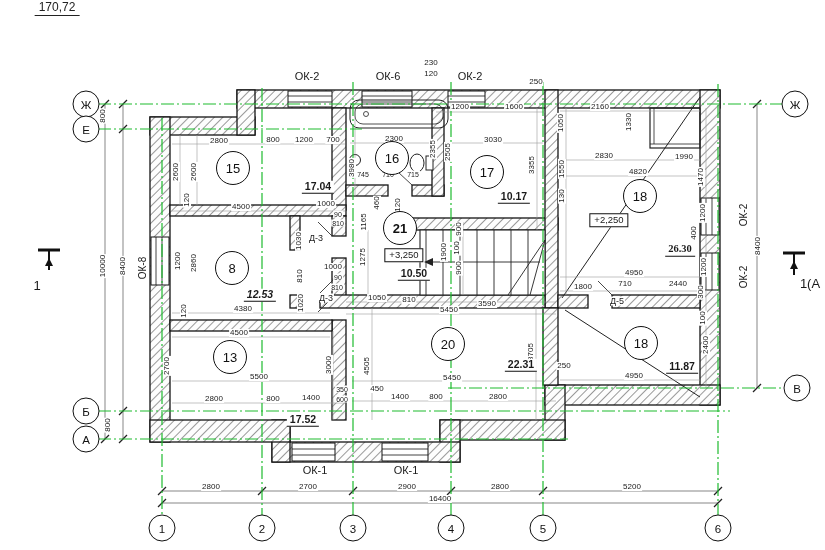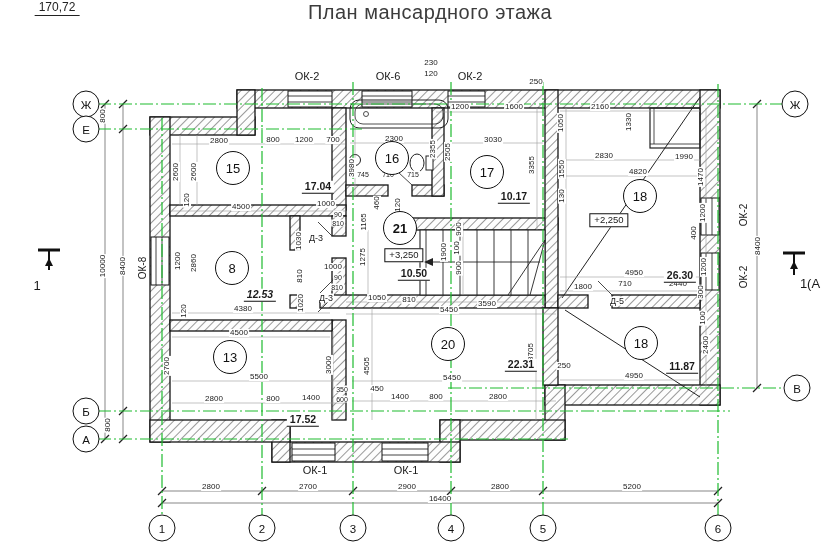--- a/index.html
+++ b/index.html
@@ -332,21 +332,21 @@
       <div class="lbl" style="left: 407px; top: 487px;">2900</div>
       <div class="lbl" style="left: 500px; top: 487px;">2800</div>
       <div class="lbl" style="left: 632px; top: 487px;">5200</div>
       <div class="lbl" style="left: 440px; top: 499px;">16400</div>
       <div class="lbl und" style="left: 318px; top: 187px;">17.04</div>
       <div class="lbl und" style="left: 514px; top: 197px;">10.17</div>
       <div class="lbl und" style="left: 414px; top: 274px;">10.50</div>
       <div class="lbl und" style="left: 260px; top: 295px; font-style: italic;">12.53</div>
       <div class="lbl und" style="left: 303px; top: 420px;">17.52</div>
       <div class="lbl und" style="left: 521px; top: 365px;">22.31</div>
-      <div class="lbl und" style="left: 680px; top: 276px;">26.30</div>
+      <div class="lbl und" style="left: 680px; top: 250px; font-family: Liberation Serif, serif;">26.30</div>
       <div class="lbl und" style="left: 682px; top: 367px;">11.87</div>
       <div class="lbl box" style="left: 404px; top: 255px;">+3,250</div>
       <div class="lbl box" style="left: 609px; top: 220px;">+2,250</div>
       <div class="lbl" style="font-size: 9px; left: 316px; top: 238px;">Д-3</div>
       <div class="lbl" style="font-size: 9px; left: 326px; top: 298px;">Д-3</div>
       <div class="lbl" style="font-size: 9px; left: 617px; top: 301px;">Д-5</div>
       <div class="lbl" style="font-size: 13px; left: 37px; top: 285px;">1</div>
       <div class="lbl" style="font-size: 13px; left: 810px; top: 283px;">1(А</div>
       <div class="rc" style="left: 233px; top: 168px;">15</div>
       <div class="rc" style="left: 392px; top: 158px;">16</div>
@@ -364,16 +364,15 @@
       <div class="ac" style="left: 795px; top: 104px;">Ж</div>
       <div class="ac" style="left: 797px; top: 388px;">В</div>
       <div class="ac" style="left: 162px; top: 528px;">1</div>
       <div class="ac" style="left: 262px; top: 528px;">2</div>
       <div class="ac" style="left: 353px; top: 528px;">3</div>
       <div class="ac" style="left: 451px; top: 528px;">4</div>
       <div class="ac" style="left: 543px; top: 528px;">5</div>
       <div class="ac" style="left: 718px; top: 528px;">6</div>
     </div>
 
-<div id="page-title">План мансардного этажа</div>
 <div id="total-area">170,72</div>
 
 </div>
 
 </body></html>

